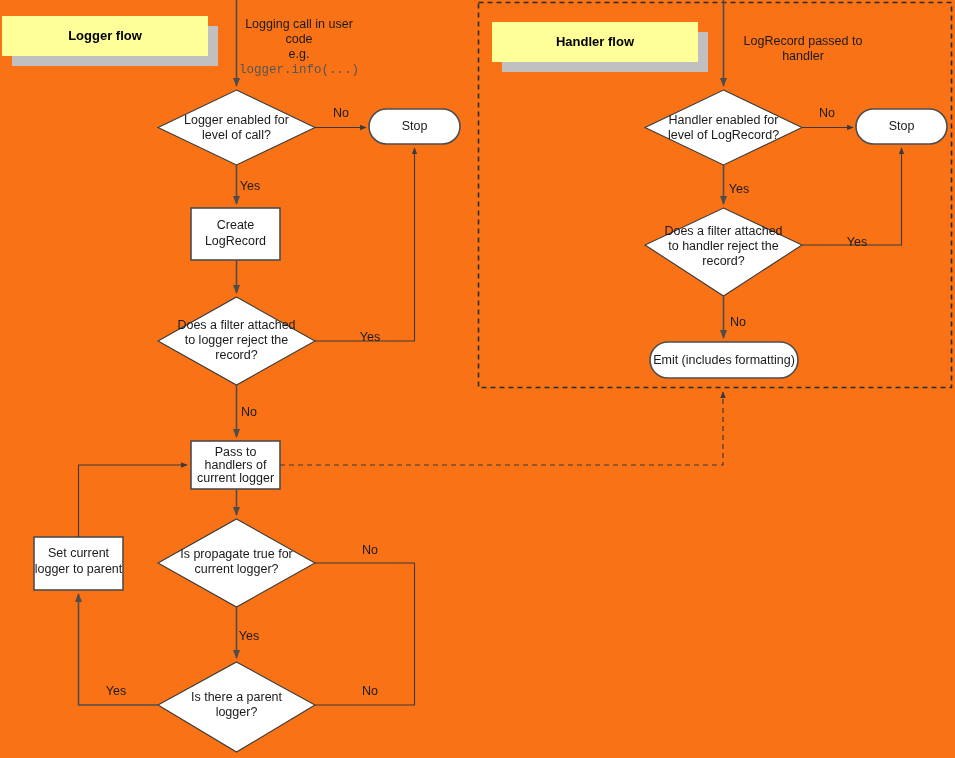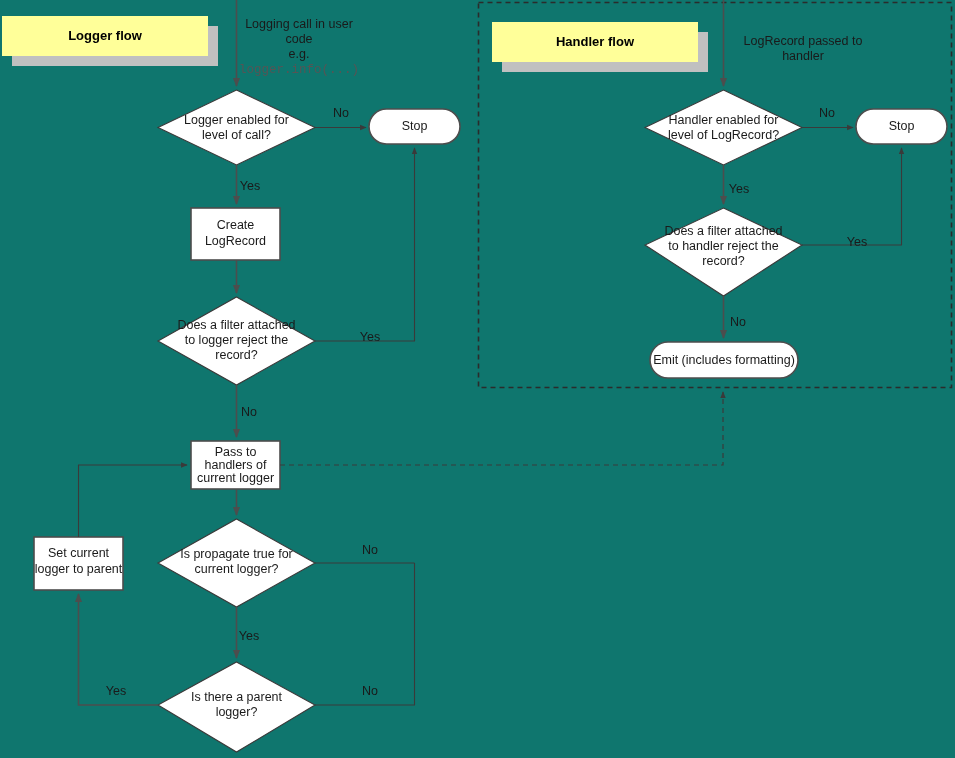--- a/index.html
+++ b/index.html
@@ -8,21 +8,21 @@
     padding: 0;
     background: #ffffff;
   }
   body {
     font-family: "Liberation Sans", sans-serif;
   }
   #canvas {
     position: relative;
     width: 955px;
     height: 758px;
-    background: #0f766e;
+    background: #f97316;
     overflow: hidden;
   }
   svg.flow {
     position: absolute;
     left: 0;
     top: 0;
     width: 955px;
     height: 758px;
   }
   .node-text {

